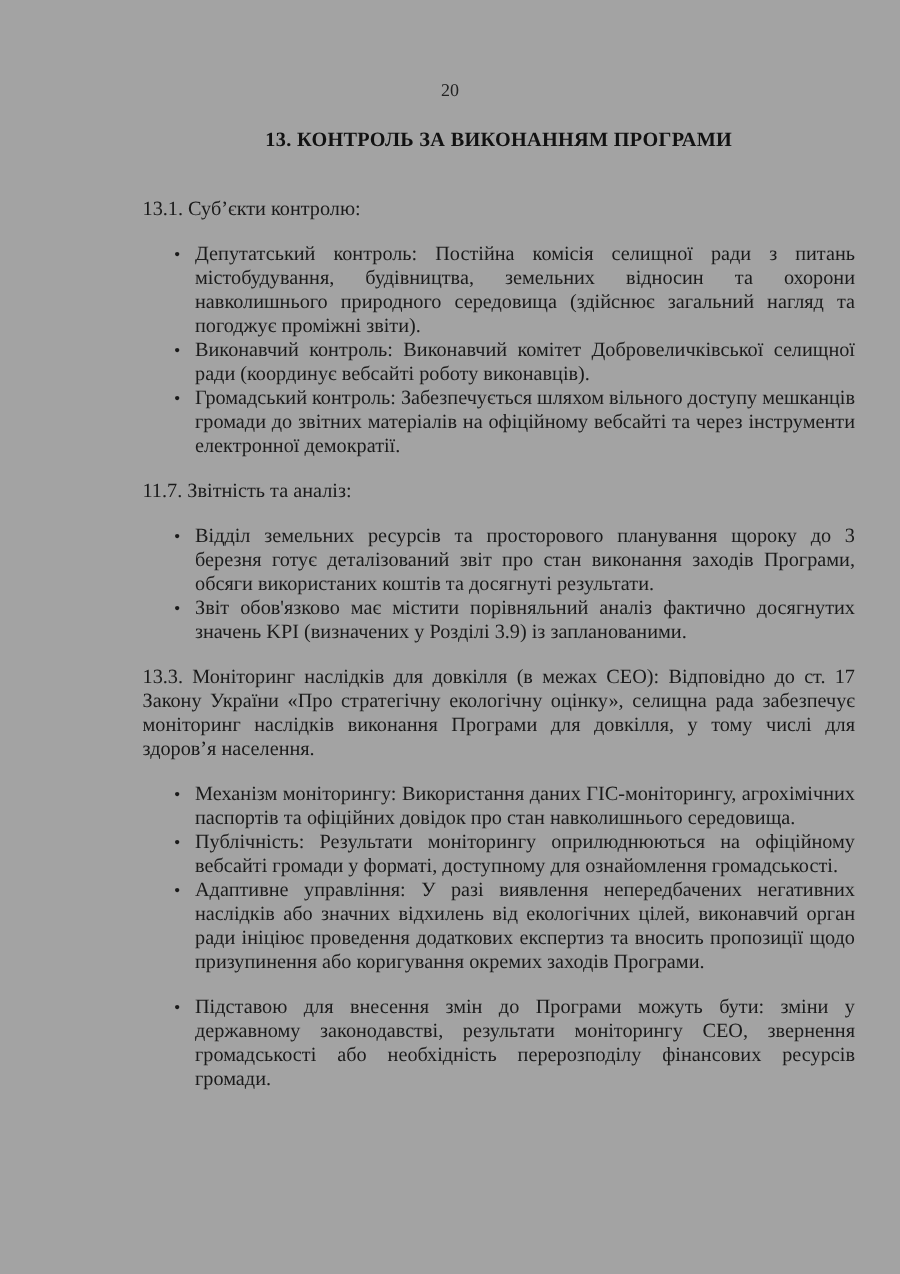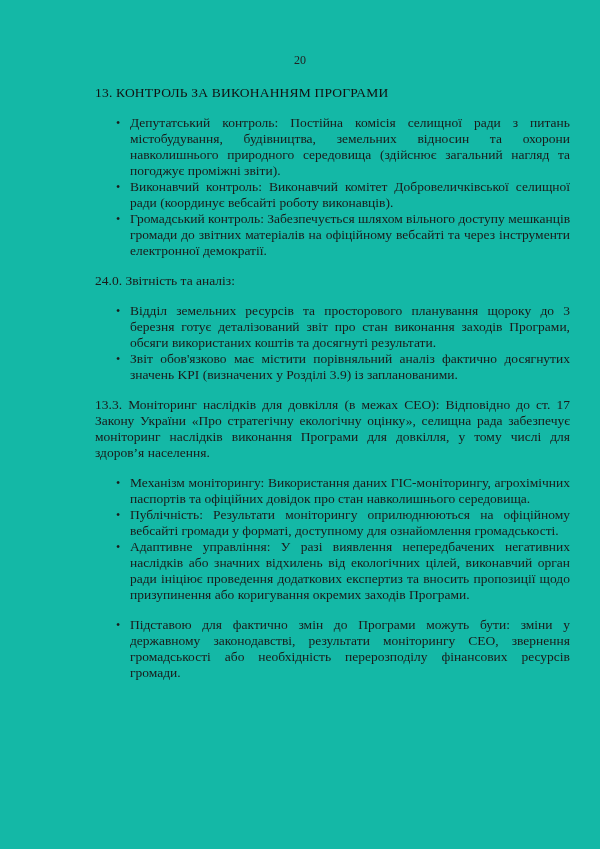--- a/index.html
+++ b/index.html
@@ -4,42 +4,42 @@
 <style>
   html, body {
     margin: 0;
     padding: 0;
     background: #ffffff;
   }
   .page {
     position: relative;
     width: 600px;
     height: 849px;
-    background: #14b8a6;
+    background: #a3a3a3;
     overflow: hidden;
     font-family: "Liberation Serif", "DejaVu Serif", serif;
     color: #1a1a1a;
     font-size: 13.5px;
     line-height: 16px;
   }
   .content {
     margin-left: 95px;
     width: 475px;
   }
   .page-number {
     padding-top: 52px;
     text-align: center;
     font-size: 12px;
     color: #222222;
   }
   .doc-title {
     margin: 17px 0 0 0;
-    text-align: left;
+    text-align: center;
     font-size: 13.5px;
-    font-weight: normal;
+    font-weight: bold;
     letter-spacing: 0.2px;
     color: #111111;
   }
   .section-heading {
     margin: 30px 0 0 0;
     text-align: justify;
   }
   .section-heading.tight {
     margin-top: 14px;
   }
@@ -63,37 +63,38 @@
 </style>
 </head>
 <body>
 
 <div class="page">
   <div class="page-number">20</div>
   <div class="content">
 
     <h1 class="doc-title">13. КОНТРОЛЬ ЗА ВИКОНАННЯМ ПРОГРАМИ</h1>
 
+    <p class="section-heading">13.1. Суб’єкти контролю:</p>
     <ul class="bullet-list">
       <li><span class="bullet-dot">•</span><span>Депутатський контроль: Постійна комісія селищної ради з питань містобудування, будівництва, земельних відносин та охорони навколишнього природного середовища (здійснює загальний нагляд та погоджує проміжні звіти).</span></li>
       <li><span class="bullet-dot">•</span><span>Виконавчий контроль: Виконавчий комітет Добровеличківської селищної ради (координує вебсайті роботу виконавців).</span></li>
       <li><span class="bullet-dot">•</span><span>Громадський контроль: Забезпечується шляхом вільного доступу мешканців громади до звітних матеріалів на офіційному вебсайті та через інструменти електронної демократії.</span></li>
     </ul>
 
-    <p class="section-heading tight">24.0. Звітність та аналіз:</p>
+    <p class="section-heading tight">11.7. Звітність та аналіз:</p>
     <ul class="bullet-list">
       <li><span class="bullet-dot">•</span><span>Відділ земельних ресурсів та просторового планування щороку до 3 березня готує деталізований звіт про стан виконання заходів Програми, обсяги використаних коштів та досягнуті результати.</span></li>
       <li><span class="bullet-dot">•</span><span>Звіт обов'язково має містити порівняльний аналіз фактично досягнутих значень KPI (визначених у Розділі 3.9) із запланованими.</span></li>
     </ul>
 
     <p class="section-heading tight">13.3. Моніторинг наслідків для довкілля (в межах СЕО): Відповідно до ст. 17 Закону України «Про стратегічну екологічну оцінку», селищна рада забезпечує моніторинг наслідків виконання Програми для довкілля, у тому числі для здоров’я населення.</p>
     <ul class="bullet-list">
       <li><span class="bullet-dot">•</span><span>Механізм моніторингу: Використання даних ГІС-моніторингу, агрохімічних паспортів та офіційних довідок про стан навколишнього середовища.</span></li>
       <li><span class="bullet-dot">•</span><span>Публічність: Результати моніторингу оприлюднюються на офіційному вебсайті громади у форматі, доступному для ознайомлення громадськості.</span></li>
       <li><span class="bullet-dot">•</span><span>Адаптивне управління: У разі виявлення непередбачених негативних наслідків або значних відхилень від екологічних цілей, виконавчий орган ради ініціює проведення додаткових експертиз та вносить пропозиції щодо призупинення або коригування окремих заходів Програми.</span></li>
     </ul>
 
     <ul class="bullet-list">
-      <li><span class="bullet-dot">•</span><span>Підставою для фактично змін до Програми можуть бути: зміни у державному законодавстві, результати моніторингу СЕО, звернення громадськості або необхідність перерозподілу фінансових ресурсів громади.</span></li>
+      <li><span class="bullet-dot">•</span><span>Підставою для внесення змін до Програми можуть бути: зміни у державному законодавстві, результати моніторингу СЕО, звернення громадськості або необхідність перерозподілу фінансових ресурсів громади.</span></li>
     </ul>
 
   </div>
 </div>
 
 </body></html>

